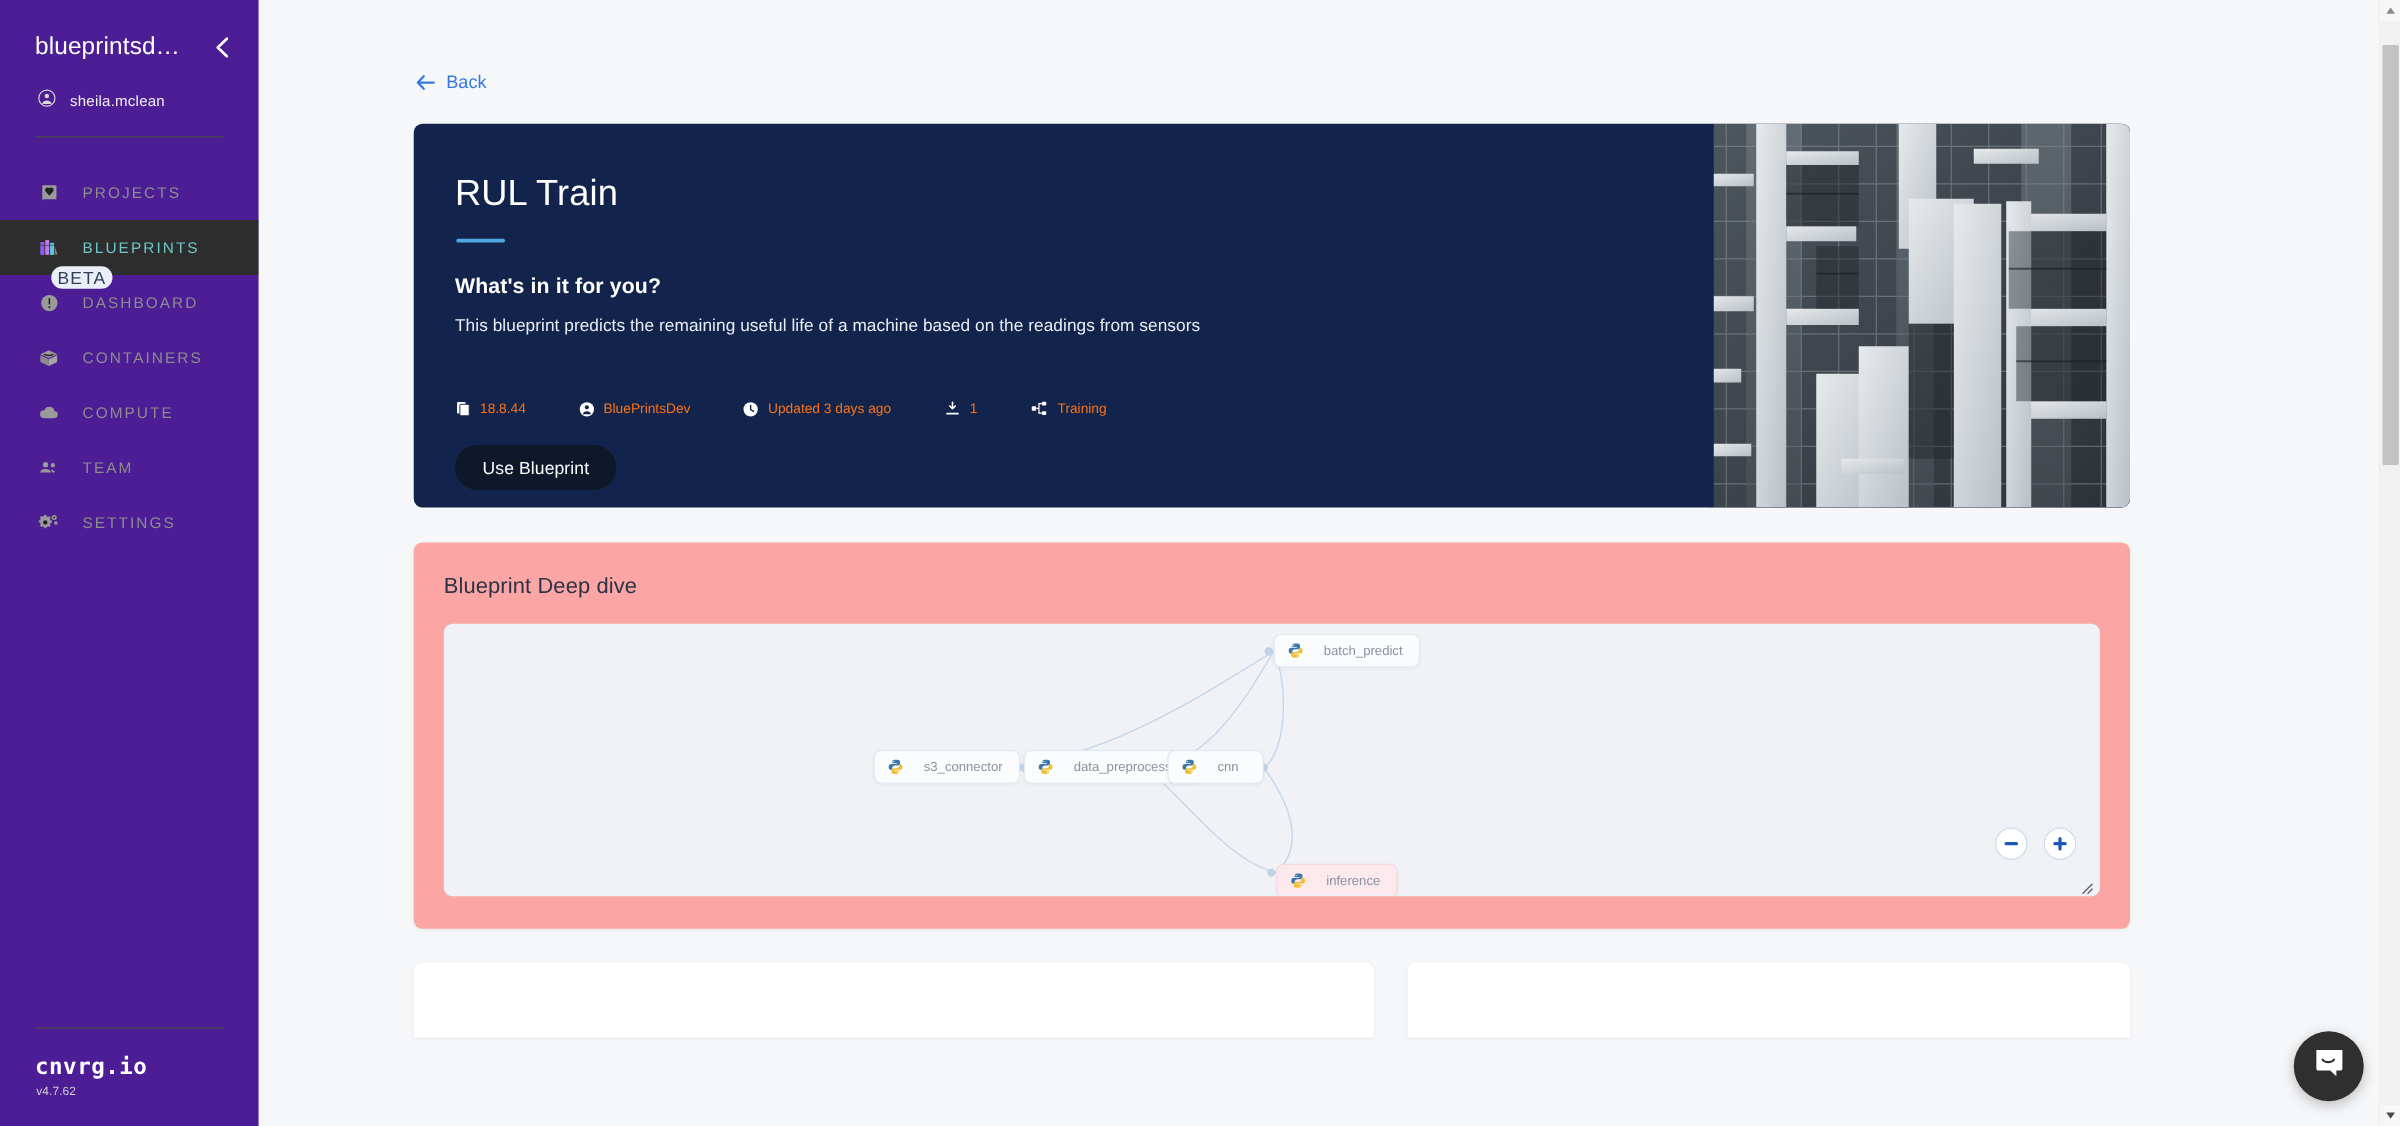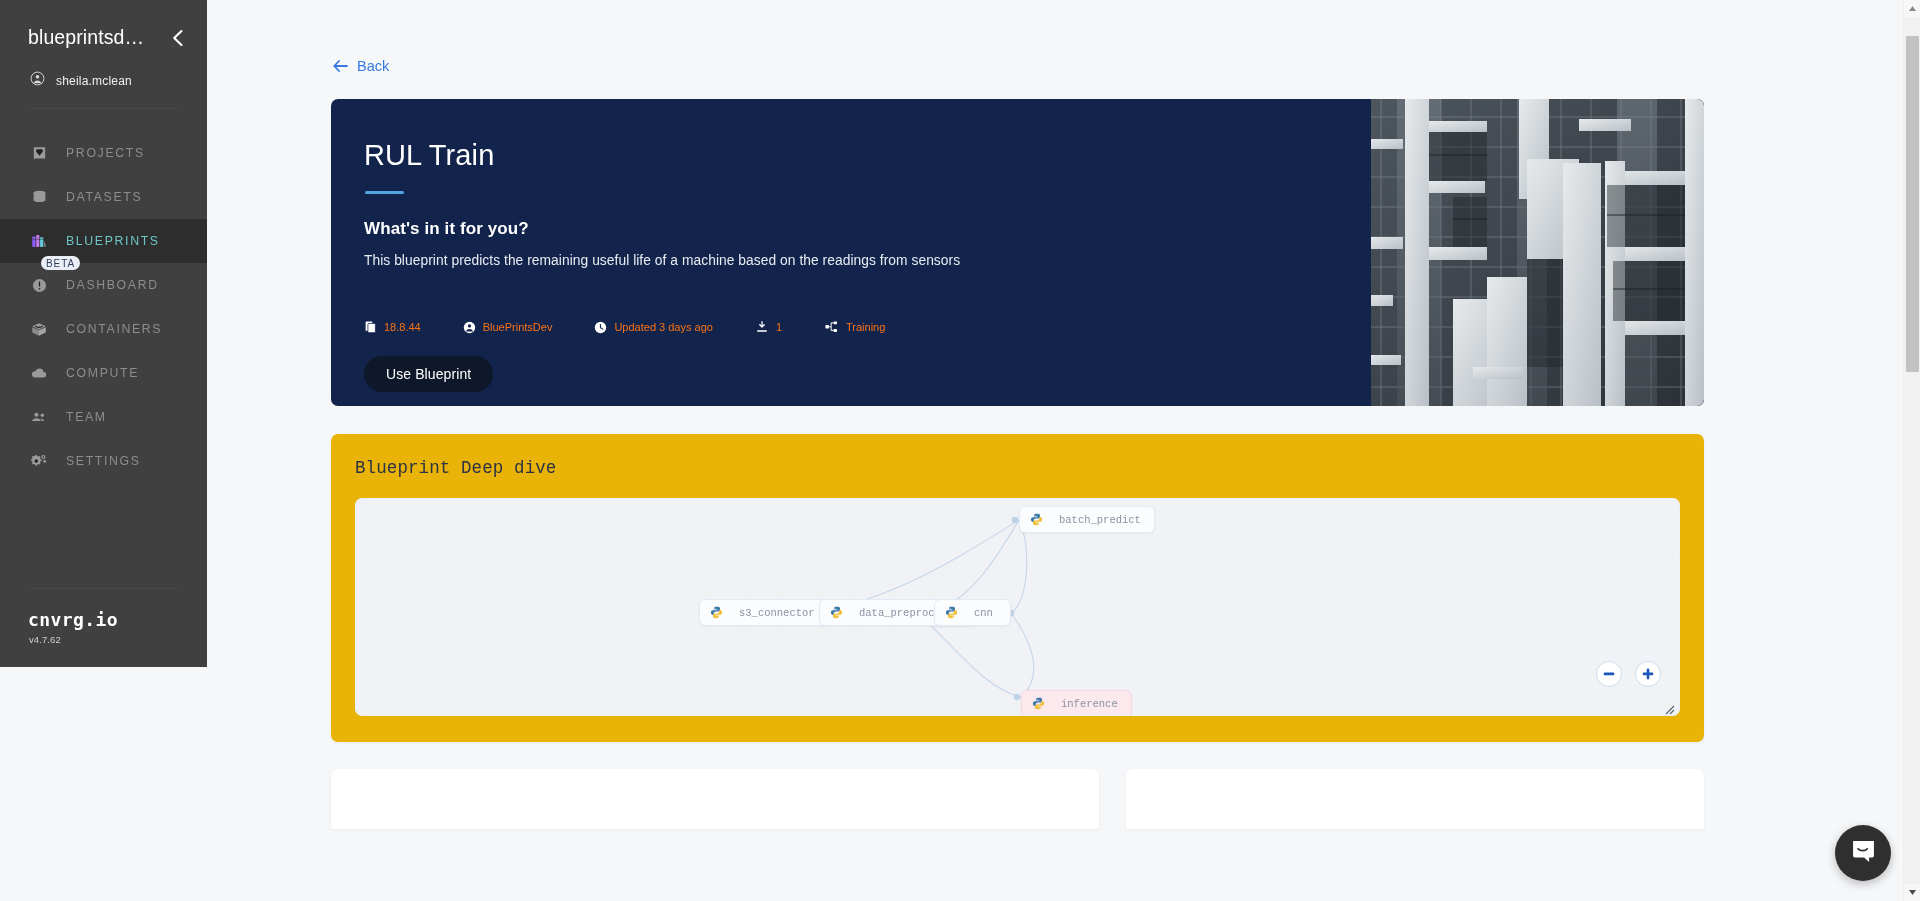--- a/index.html
+++ b/index.html
@@ -8,22 +8,22 @@
   body {
     font-family: "Liberation Sans", sans-serif;
     background: #f6f7f9;
     color: #2c3345;
     -webkit-font-smoothing: antialiased;
   }
   #app { position: relative; width: 1920px; height: 901px; display: flex; }
 
   
   .sidebar {
-    width: 207px; height: 667px; flex: 0 0 207px;
-    background: #404040; color: #b8b8b8;
+    width: 207px; height: 901px; flex: 0 0 207px;
+    background: #4c1d95; color: #b8b8b8;
     position: relative; overflow: hidden;
   }
   .sb-top { padding: 26px 0 0 0; }
   .sb-titlerow {
     display: flex; align-items: center; justify-content: space-between;
     padding: 0 20px 0 28px;
   }
   .sb-project {
     font-size: 19.5px; color: #ffffff; letter-spacing: .1px;
     white-space: nowrap; overflow: hidden; font-weight: 400;
@@ -47,21 +47,21 @@
     height: 44px; padding-left: 28px;
     font-size: 12.3px; letter-spacing: 1.65px;
     color: #8d8d8d; cursor: pointer; position: relative;
   }
   .sb-item .ico { width: 22px; height: 22px; display: flex; align-items: center; justify-content: center; position: relative; }
   .sb-item.active { background: #2d2d2d; color: #6ec6c6; }
   .sb-item.active .lbl { color: #6ec6c6; }
   .sb-beta {
     position: absolute; left: 13px; top: 26px;
     background: #e9eef7; color: #2f3d56;
-    font-size: 10px; letter-spacing: .9px;
+    font-size: 14px; letter-spacing: .9px;
     padding: 1.5px 5px 1.5px 5px; border-radius: 9px;
     line-height: 1.1;
   }
   .sb-bottom { position: absolute; left: 0; bottom: 0; width: 100%; padding: 0 0 22px 0; }
   .sb-bottom .sb-divider { margin: 0 28px 20px 28px; }
   .sb-brand {
     padding-left: 28px; font-family: "DejaVu Sans Mono", monospace;
     color: #ffffff; font-size: 18px; font-weight: 700; letter-spacing: .4px;
   }
   .sb-version { padding-left: 29px; font-size: 9.5px; color: #cfcfcf; margin-top: 4px; letter-spacing: .1px; }
@@ -102,24 +102,23 @@
     margin-top: 22px; display: inline-flex; align-items: center; justify-content: center;
     height: 36px; padding: 0 22px; border-radius: 18px;
     background: #0f172a; color: #fff; font-size: 14px; border: none; cursor: pointer;
     letter-spacing: .1px;
   }
   .hero-img { position: absolute; right: 0; top: 0; width: 337px; height: 307px; overflow: hidden; }
   .hero-img svg { display: block; width: 337px; height: 307px; }
 
   
   .card {
-    background: #eab308; border-radius: 7px; margin-top: 28px;
+    background: #fca5a5; border-radius: 7px; margin-top: 28px;
     box-shadow: 0 1px 3px rgba(30,40,60,.07);
     padding: 24px 24px 26px 24px;
-    font-family: Liberation Mono, monospace;
   }
   .card-title { font-size: 17.5px; font-weight: 400; color: #2c3345; letter-spacing: .1px; margin-left: 0; }
   .canvas-wrap {
     margin-top: 20px; position: relative; height: 218px;
     border: 1px solid #eaf0f8; border-radius: 7px; overflow: hidden;
     background-color: #ffffff;
     background-image:
       linear-gradient(to right, #f0f2f5 0 0),
       linear-gradient(to bottom, #f0f2f5 0 0);
   }
@@ -201,30 +200,20 @@
       <div class="sb-item">
         <span class="ico">
           <svg width="17" height="17" viewBox="0 0 24 24">
               <path d="M4 3h16v16H6a2 2 0 00-2 2z" fill="#9a9a9a"></path>
               <path d="M12 6.4c-1.1-1.1-2.9-1.1-4 0s-1.1 2.9 0 4L12 15l4-4.6c1.1-1.1 1.1-2.9 0-4s-2.9-1.1-4 0z" fill="#222"></path>
             </svg>
         </span>
         <span class="lbl">PROJECTS</span>
       </div>
 
-      <div class="sb-item">
-        <span class="ico">
-          <svg width="17" height="17" viewBox="0 0 24 24">
-              <ellipse cx="12" cy="5.4" rx="8.4" ry="2.9" fill="#9a9a9a"></ellipse>
-              <path d="M3.6 5.4v4c0 1.6 3.8 2.9 8.4 2.9s8.4-1.3 8.4-2.9v-4" fill="#9a9a9a"></path>
-              <path d="M3.6 11.4v4c0 1.6 3.8 2.9 8.4 2.9s8.4-1.3 8.4-2.9v-4" fill="#9a9a9a"></path>
-            </svg>
-        </span>
-        <span class="lbl">DATASETS</span>
-      </div>
 
       <div class="sb-item active">
         <span class="ico">
           <svg width="18" height="18" viewBox="0 0 24 24">
             <rect x="3" y="6" width="4.3" height="14" rx="1" fill="#8b5cf6"></rect>
             <rect x="8.2" y="4" width="4.3" height="16" rx="1" fill="#c07ae8"></rect>
             <rect x="13.4" y="7" width="4.3" height="13" rx="1" fill="#5fc9d8"></rect>
             <rect x="3" y="9" width="14.7" height="1.5" fill="#2d2d2d" opacity=".45"></rect>
             <path d="M18.4 10.5l3.1 9h-3.1z" fill="#7d7d7d"></path>
           </svg>

